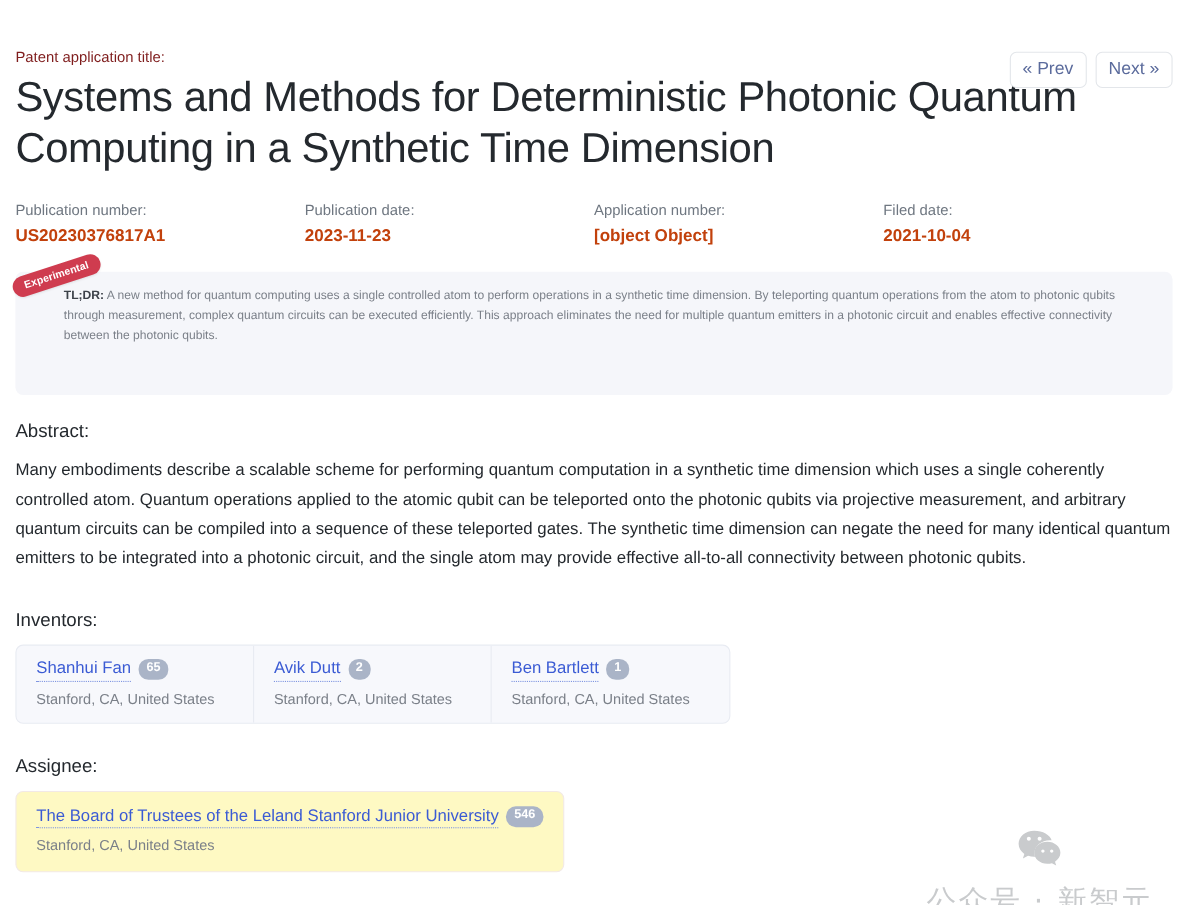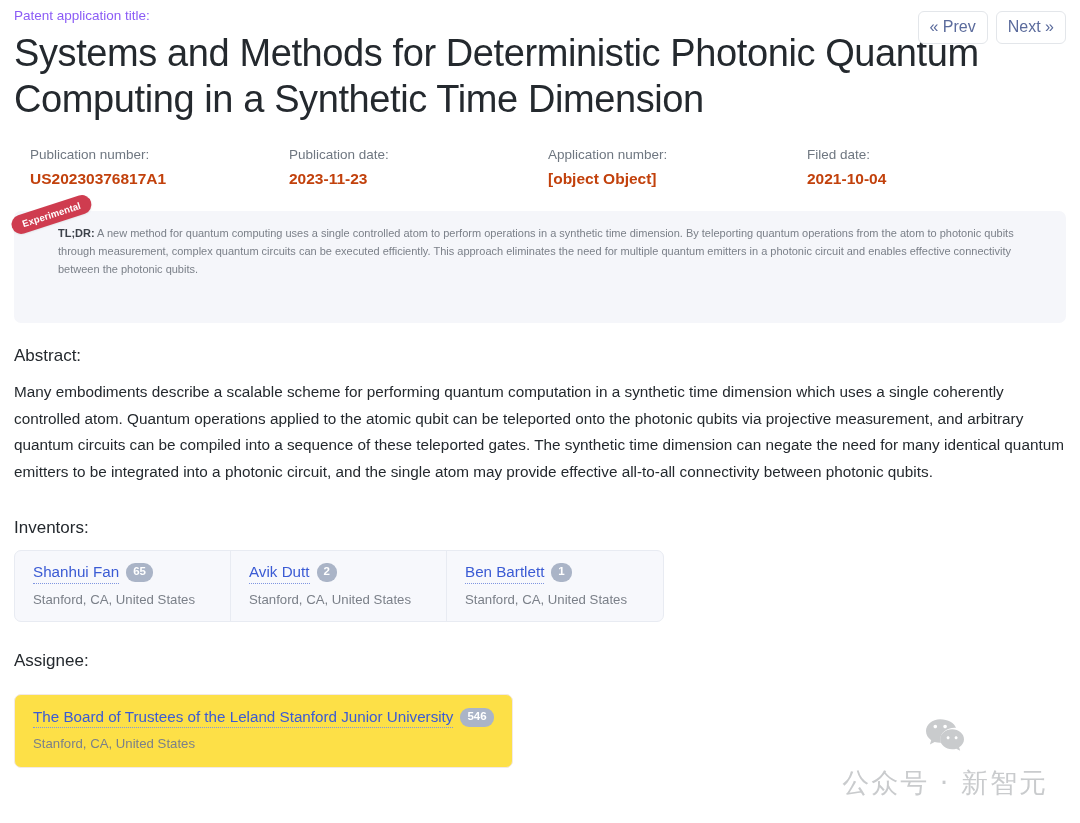--- a/index.html
+++ b/index.html
@@ -40,39 +40,39 @@
     color: #5b6b9c;
     font-size: 16px;
     font-family: "Liberation Sans", "DejaVu Sans", sans-serif;
     padding: 6px 11px 7px;
     line-height: 1.15;
     cursor: pointer;
     white-space: nowrap;
   }
   .eyebrow {
     font-size: 13.5px;
-    color: #8b5cf6;
+    color: #7f1d1d;
     padding-top: 7px;
     line-height: 1.4;
+    margin-top: 36px;
   }
   h1.title {
     font-size: 38px;
     font-weight: 400;
     letter-spacing: -0.4px;
     line-height: 1.22;
     color: #24292e;
     margin: 4px 0 0 0;
     max-width: 980px;
   }
 
   
   .meta-row {
     display: flex;
     margin-top: 22px;
-    margin-left: 16px;
   }
   .meta-cell { width: 272px; }
   .meta-label {
     font-size: 13.5px;
     color: #6f7781;
     line-height: 1.45;
   }
   .meta-value {
     font-size: 15.5px;
     font-weight: bold;
@@ -181,24 +181,24 @@
   .person-loc {
     font-size: 13.2px;
     color: #7b8089;
     margin-top: 7px;
     line-height: 1.4;
   }
 
   
   .assignee-head { margin-top: 26px; }
   .assignee-card {
-    margin-top: 20px;
+    margin-top: 9px;
     border: 1px solid #f2e9e6;
     border-radius: 7px;
-    background: #fde047;
+    background: #fef9c3;
     width: fit-content;
     padding: 12px 18px 13px 18px;
   }
 
   
   .watermark {
     position: absolute;
     right: 32px;
     bottom: 22px;
     display: flex;

